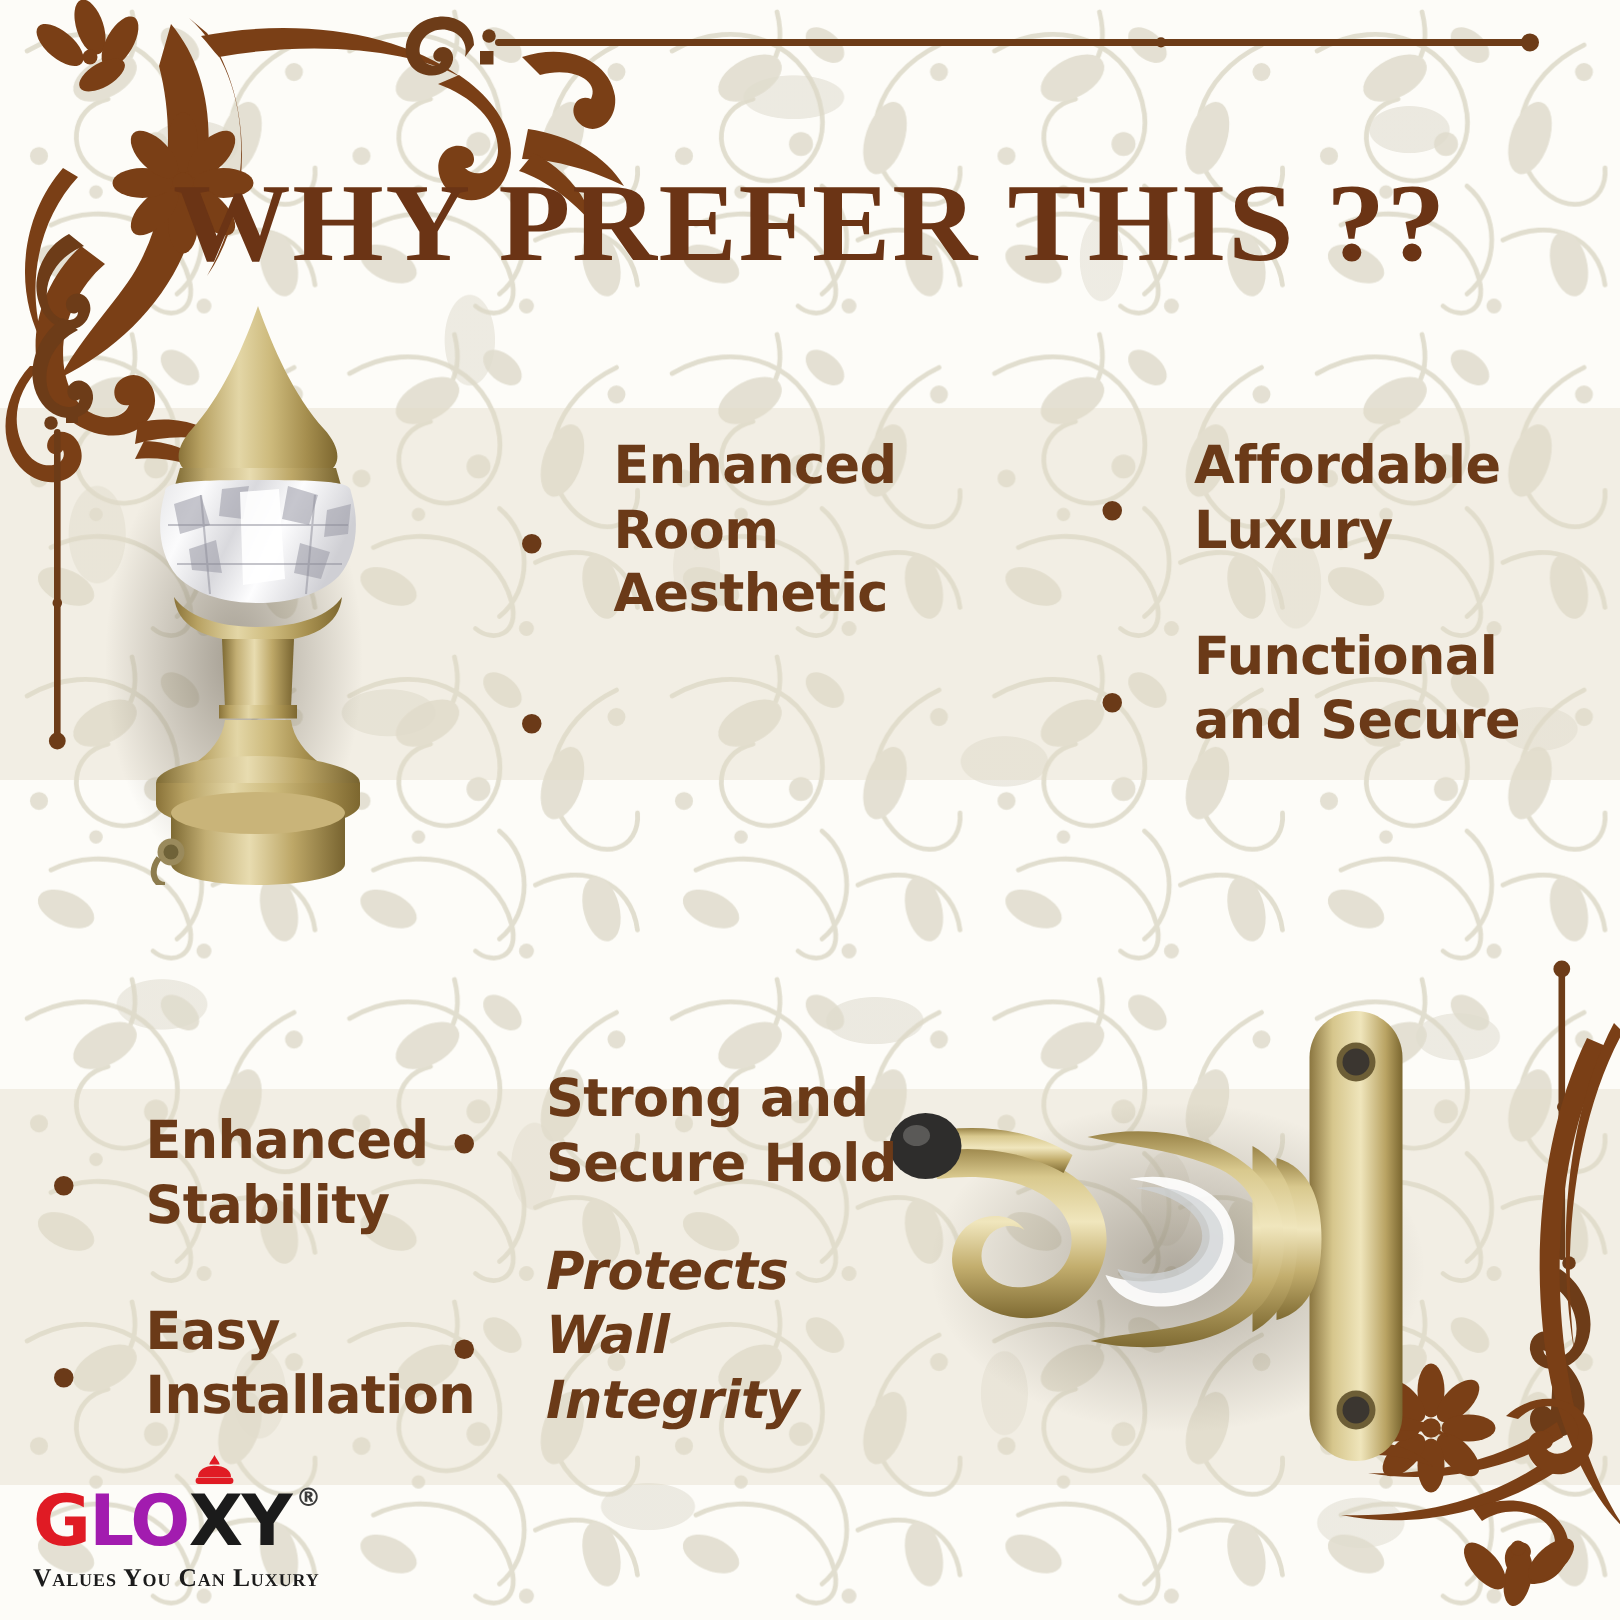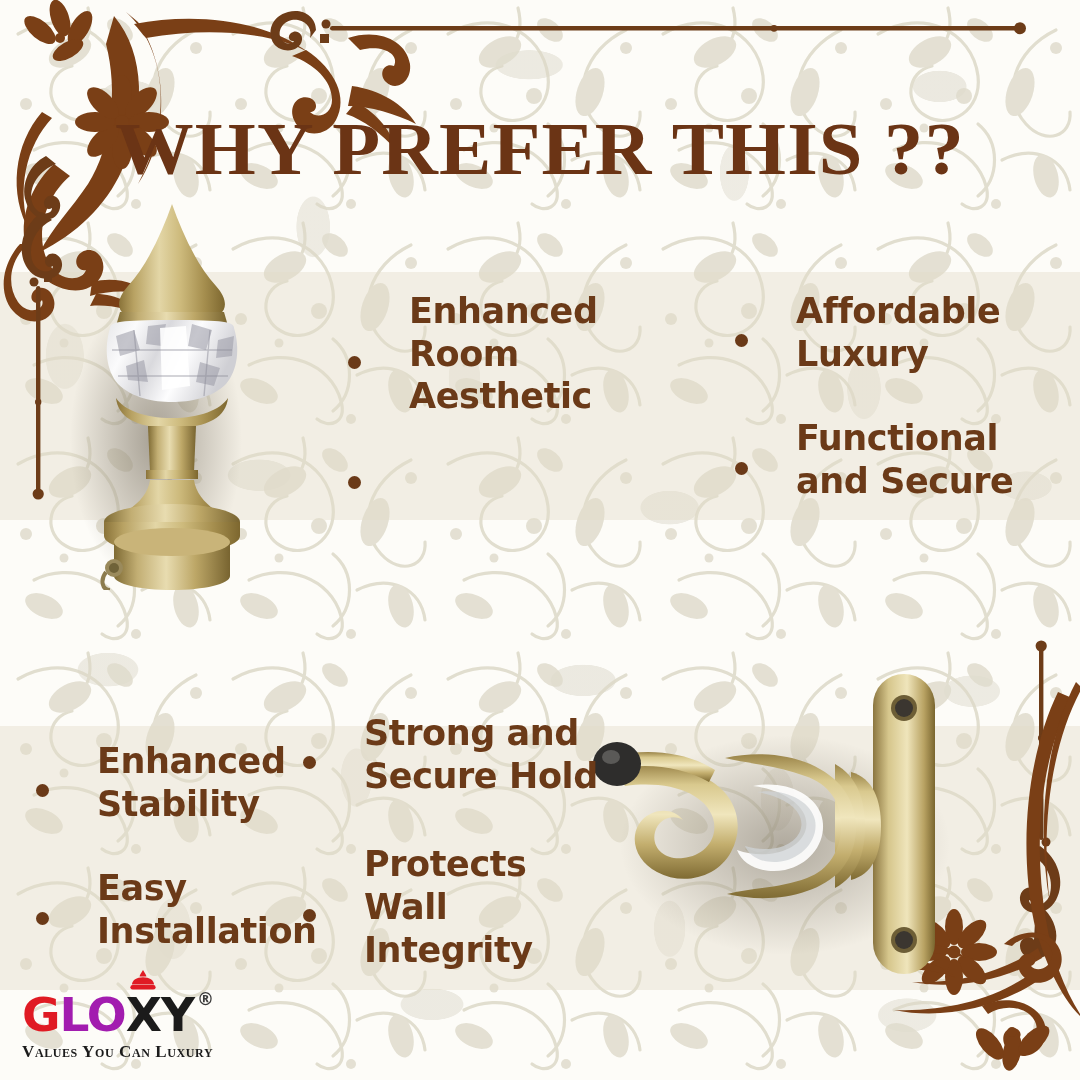--- a/index.html
+++ b/index.html
@@ -527,21 +527,21 @@
 Installation</span>
     </div>
   </div>
 
   <div class="bullets col-bot-right">
     <div class="bullet-item">
       <span class="dot"></span>
       <span class="bullet-label" style="white-space:pre-line">Strong and
 Secure Hold</span>
     </div>
-    <div class="bullet-item" style="margin-top:46px;">
+    <div class="bullet-item" style="margin-top:30px;font-style:italic;">
       <span class="dot"></span>
       <span class="bullet-label" style="white-space:pre-line">Protects Wall
 Integrity</span>
     </div>
   </div>
 
   <div class="logo">
     <div class="logo-wordmark">
       <span class="logo-g">G</span>
       <span class="logo-lo">LO</span>

